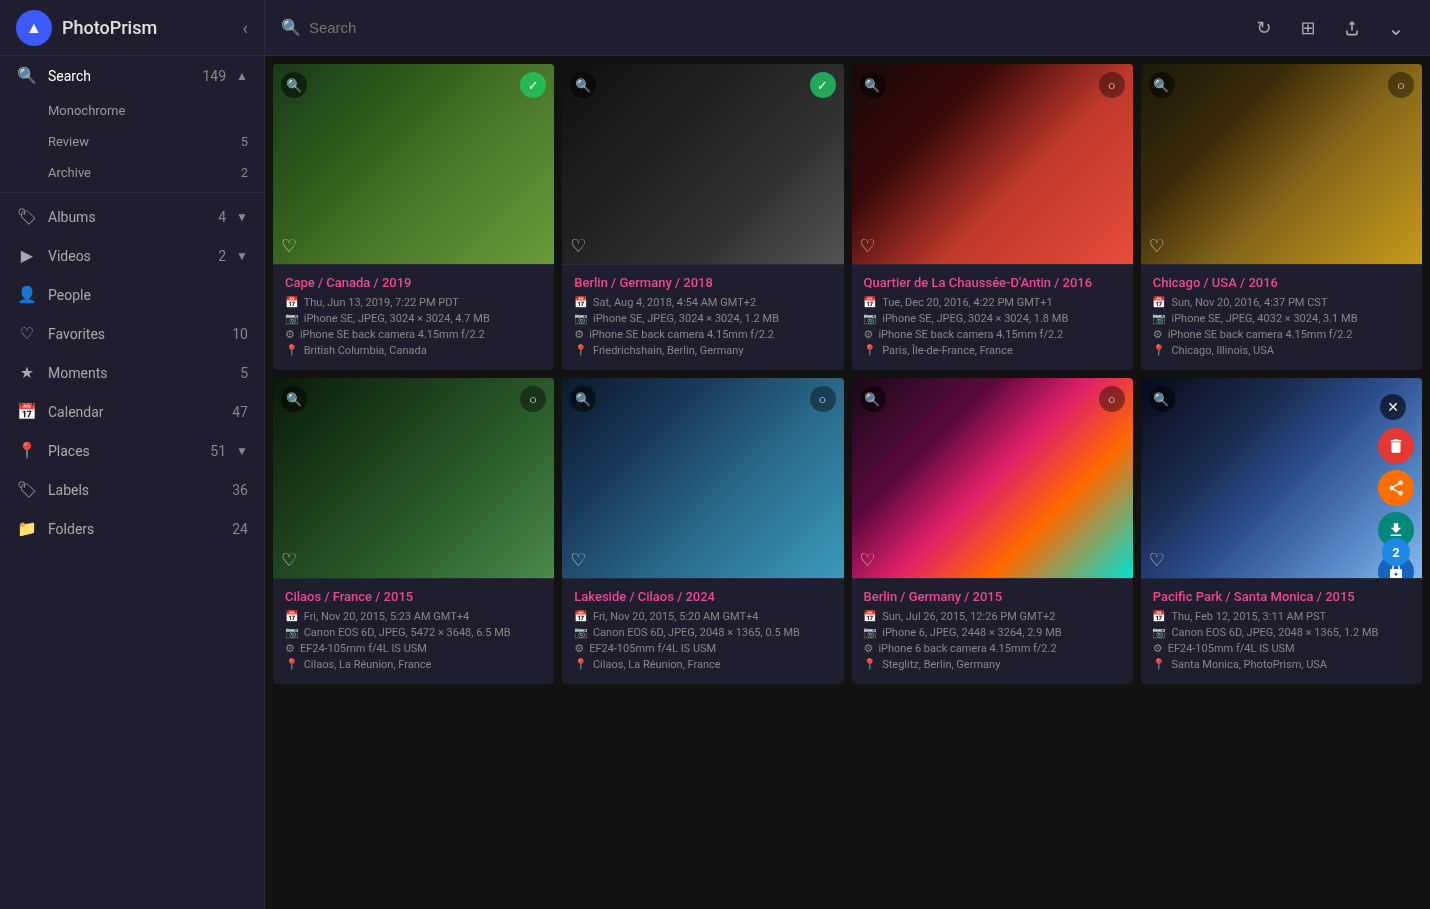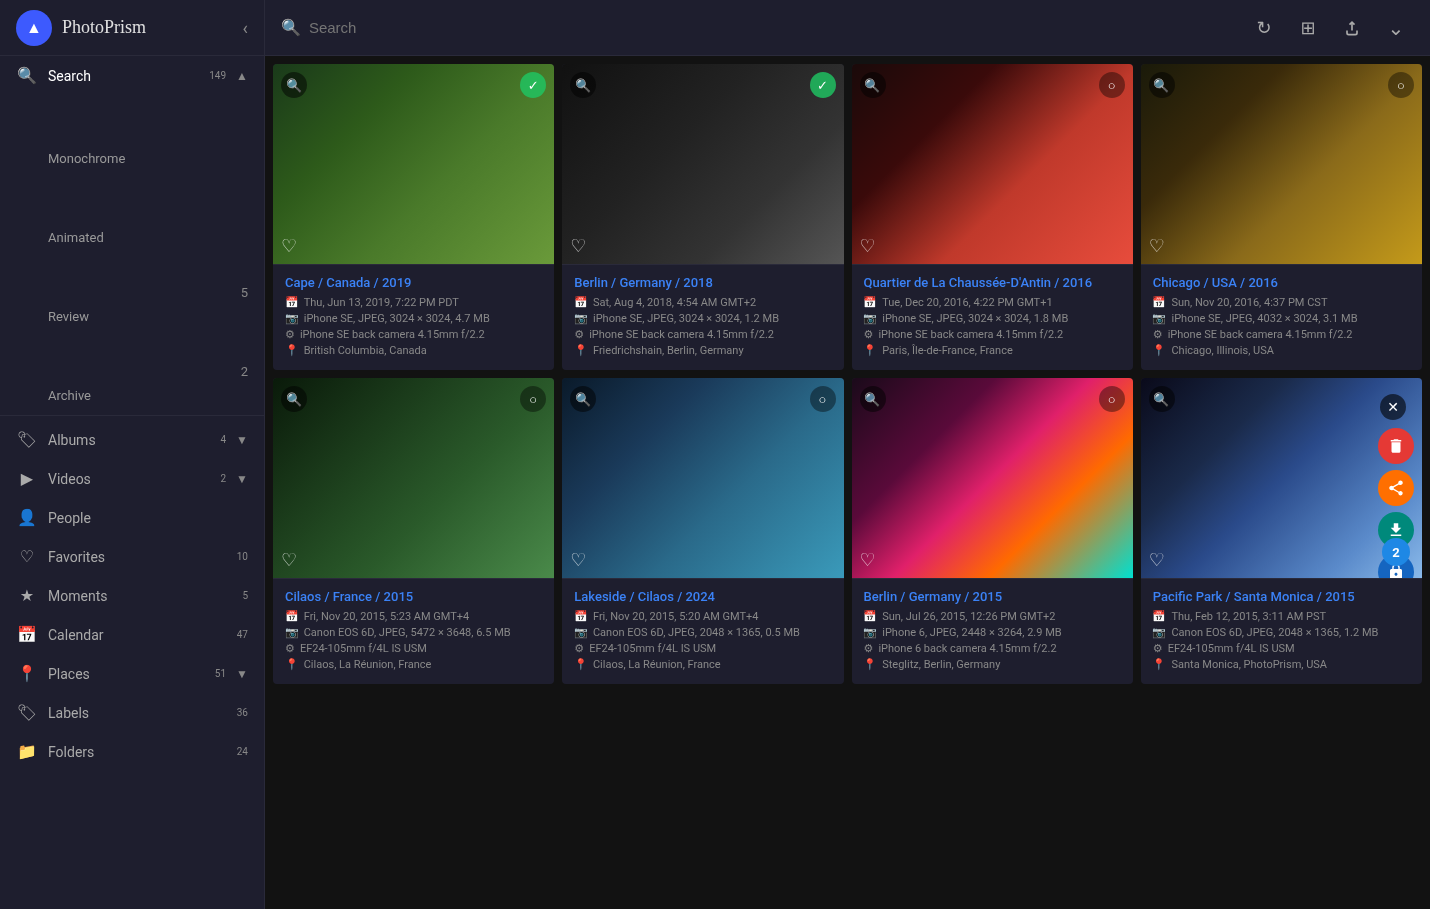--- a/index.html
+++ b/index.html
@@ -28,47 +28,46 @@
       width: 36px; height: 36px;
       background: #3d5afe;
       border-radius: 50%;
       display: flex; align-items: center; justify-content: center;
       color: white; font-size: 16px; font-weight: bold;
       flex-shrink: 0;
     }
     #sidebar-header .app-name {
       font-size: 18px; font-weight: 500; color: #e0e0e0;
       flex: 1;
-      font-family: Liberation Serif, serif;
     }
     #sidebar-header .collapse-btn {
       color: #888; font-size: 18px; cursor: pointer;
     }
 
     .sidebar-section-item {
       display: flex; align-items: center;
       padding: 10px 16px;
       cursor: pointer;
       color: #aaa;
       gap: 10px;
     }
     .sidebar-section-item.active { color: #fff; }
     .sidebar-section-item .icon { width: 22px; text-align: center; font-size: 16px; flex-shrink: 0; }
     .sidebar-section-item .label { flex: 1; font-size: 14px; }
-    .sidebar-section-item .count { color: #888; font-size: 10px; }
+    .sidebar-section-item .count { color: #888; font-size: 14px; }
     .sidebar-section-item .chevron { color: #888; font-size: 12px; }
 
     .sidebar-sub-item {
       display: flex; align-items: center;
       padding: 8px 16px 8px 48px;
       cursor: pointer;
       color: #999;
       font-size: 13px;
     }
-    .sidebar-sub-item .label { flex: 1; margin-top: 48px; }
+    .sidebar-sub-item .label { flex: 1; }
     .sidebar-sub-item .count { color: #888; }
 
     .sidebar-divider { height: 1px; background: #2a2a3a; margin: 4px 0; }
 
     
     #main {
       flex: 1;
       display: flex;
       flex-direction: column;
       background: #121212;
@@ -165,21 +164,21 @@
       color: rgba(255,255,255,0.7);
       font-size: 18px;
       cursor: pointer;
     }
 
     .photo-info {
       padding: 10px 12px;
       border-top: 1px solid #2a2a3a;
     }
     .photo-title {
-      color: #3b82f6;
+      color: #ec4899;
       font-size: 13px;
       font-weight: 500;
       margin-bottom: 6px;
     }
     .photo-meta {
       display: flex; align-items: center; gap: 5px;
       color: #888; font-size: 11px;
       margin-bottom: 3px;
     }
     .photo-meta .meta-icon { font-size: 11px; }
@@ -249,23 +248,20 @@
   <div class="sidebar-section-item active">
     <span class="icon">🔍</span>
     <span class="label">Search</span>
     <span class="count">149</span>
     <span class="chevron">▲</span>
   </div>
 
   <div id="sidebar-sub-items">
     <div class="sidebar-sub-item">
       <span class="label">Monochrome</span>
-    </div>
-    <div class="sidebar-sub-item">
-      <span class="label">Animated</span>
     </div>
     <div class="sidebar-sub-item">
       <span class="label">Review</span>
       <span class="count">5</span>
     </div>
     <div class="sidebar-sub-item">
       <span class="label">Archive</span>
       <span class="count">2</span>
     </div>
   </div>

